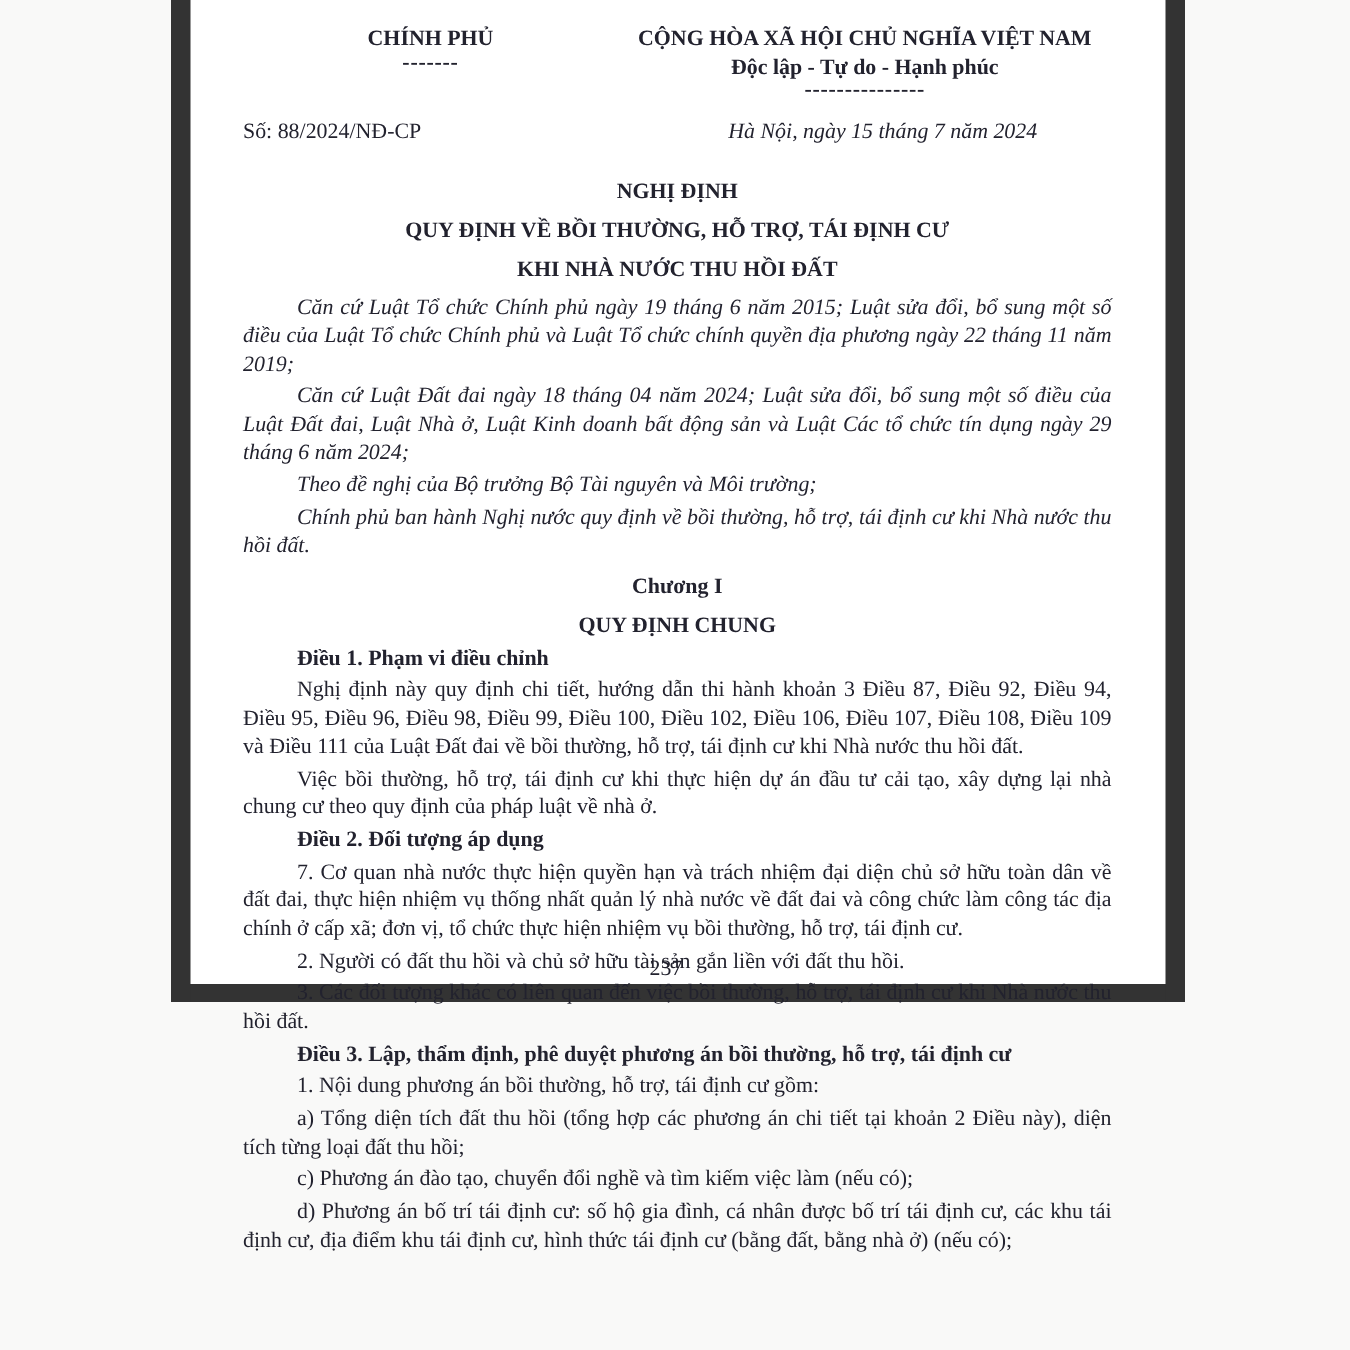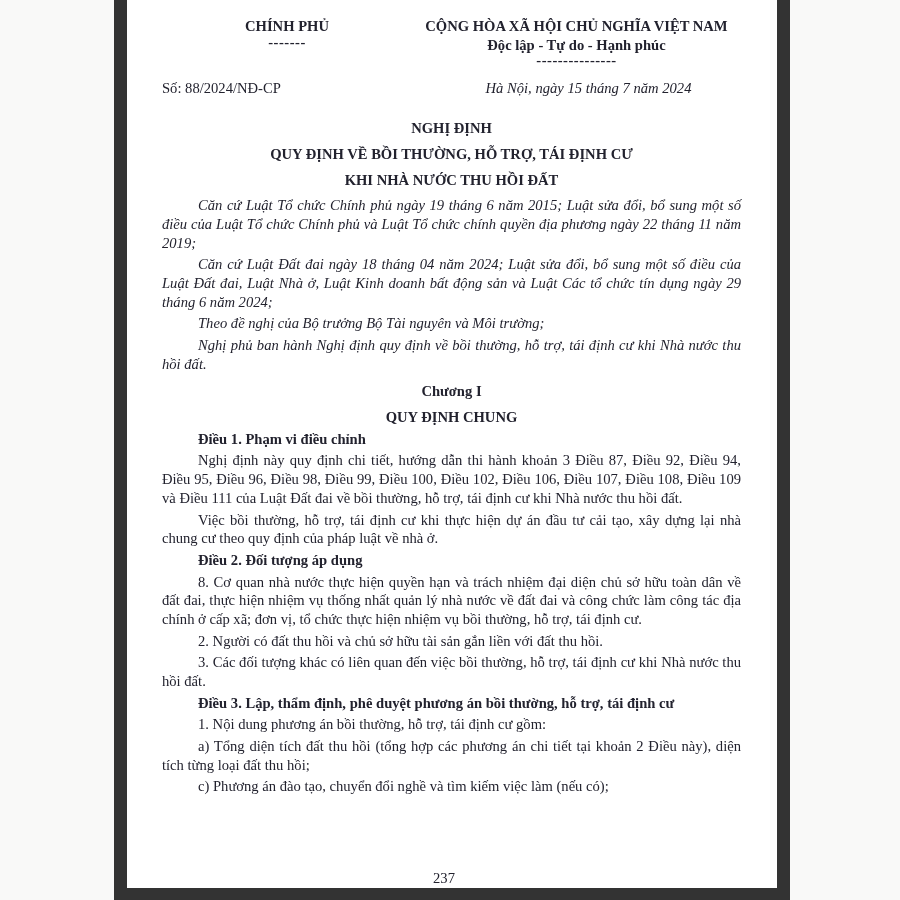--- a/index.html
+++ b/index.html
@@ -9,21 +9,21 @@
     font-family: "Liberation Serif", "DejaVu Serif", serif;
     color: #22222e;
     position: relative;
     overflow: hidden;
   }
   .page {
     position: absolute;
     left: 114px;
     top: 0;
     width: 676px;
-    height: 900px;
+    height: 668px;
     background: #ffffff;
     border-left: 13px solid #333333;
     border-right: 13px solid #333333;
     border-bottom: 12px solid #333333;
     padding: 17px 36px 0 35px;
     font-size: 14.6px;
     line-height: 1.28;
   }
   .row { display: flex; }
   .hcol-left  { width: 250px; text-align: center; }
@@ -79,43 +79,44 @@
   <section class="title-block">
     <div class="b c">NGHỊ ĐỊNH</div>
     <div class="b c">QUY ĐỊNH VỀ BỒI THƯỜNG, HỖ TRỢ, TÁI ĐỊNH CƯ</div>
     <div class="b c">KHI NHÀ NƯỚC THU HỒI ĐẤT</div>
   </section>
 
   <section>
     <p class="para i">Căn cứ Luật Tổ chức Chính phủ ngày 19 tháng 6 năm 2015; Luật sửa đổi, bổ sung một số điều của Luật Tổ chức Chính phủ và Luật Tổ chức chính quyền địa phương ngày 22 tháng 11 năm 2019;</p>
     <p class="para i">Căn cứ Luật Đất đai ngày 18 tháng 04 năm 2024; Luật sửa đổi, bổ sung một số điều của Luật Đất đai, Luật Nhà ở, Luật Kinh doanh bất động sản và Luật Các tổ chức tín dụng ngày 29 tháng 6 năm 2024;</p>
     <p class="para i">Theo đề nghị của Bộ trưởng Bộ Tài nguyên và Môi trường;</p>
-    <p class="para i">Nghị phủ ban hành Nghị định quy định về bồi thường, hỗ trợ, tái định cư khi Nhà nước thu hồi đất.</p>
+    <p class="para i">Chính phủ ban hành Nghị nước quy định về bồi thường, hỗ trợ, tái định cư khi Nhà nước thu hồi đất.</p>
   </section>
 
   <section>
     <div class="b c chap-num">Chương I</div>
     <div class="b c chap-title">QUY ĐỊNH CHUNG</div>
   </section>
 
   <section>
     <p class="para b art-head">Điều 1. Phạm vi điều chỉnh</p>
     <p class="para">Nghị định này quy định chi tiết, hướng dẫn thi hành khoản 3 Điều 87, Điều 92, Điều 94, Điều 95, Điều 96, Điều 98, Điều 99, Điều 100, Điều 102, Điều 106, Điều 107, Điều 108, Điều 109 và Điều 111 của Luật Đất đai về bồi thường, hỗ trợ, tái định cư khi Nhà nước thu hồi đất.</p>
     <p class="para">Việc bồi thường, hỗ trợ, tái định cư khi thực hiện dự án đầu tư cải tạo, xây dựng lại nhà chung cư theo quy định của pháp luật về nhà ở.</p>
   </section>
 
   <section>
     <p class="para b art-head">Điều 2. Đối tượng áp dụng</p>
-    <p class="para">8. Cơ quan nhà nước thực hiện quyền hạn và trách nhiệm đại diện chủ sở hữu toàn dân về đất đai, thực hiện nhiệm vụ thống nhất quản lý nhà nước về đất đai và công chức làm công tác địa chính ở cấp xã; đơn vị, tổ chức thực hiện nhiệm vụ bồi thường, hỗ trợ, tái định cư.</p>
+    <p class="para">7. Cơ quan nhà nước thực hiện quyền hạn và trách nhiệm đại diện chủ sở hữu toàn dân về đất đai, thực hiện nhiệm vụ thống nhất quản lý nhà nước về đất đai và công chức làm công tác địa chính ở cấp xã; đơn vị, tổ chức thực hiện nhiệm vụ bồi thường, hỗ trợ, tái định cư.</p>
     <p class="para">2. Người có đất thu hồi và chủ sở hữu tài sản gắn liền với đất thu hồi.</p>
     <p class="para">3. Các đối tượng khác có liên quan đến việc bồi thường, hỗ trợ, tái định cư khi Nhà nước thu hồi đất.</p>
   </section>
 
   <section>
     <p class="para b art-head">Điều 3. Lập, thẩm định, phê duyệt phương án bồi thường, hỗ trợ, tái định cư</p>
     <p class="para">1. Nội dung phương án bồi thường, hỗ trợ, tái định cư gồm:</p>
     <p class="para">a) Tổng diện tích đất thu hồi (tổng hợp các phương án chi tiết tại khoản 2 Điều này), diện tích từng loại đất thu hồi;</p>
     <p class="para">c) Phương án đào tạo, chuyển đổi nghề và tìm kiếm việc làm (nếu có);</p>
+    <p class="para">d) Phương án bố trí tái định cư: số hộ gia đình, cá nhân được bố trí tái định cư, các khu tái định cư, địa điểm khu tái định cư, hình thức tái định cư (bằng đất, bằng nhà ở) (nếu có);</p>
   </section>
 
   <div class="page-number">237</div>
 
 </main>
 
 </body></html>

